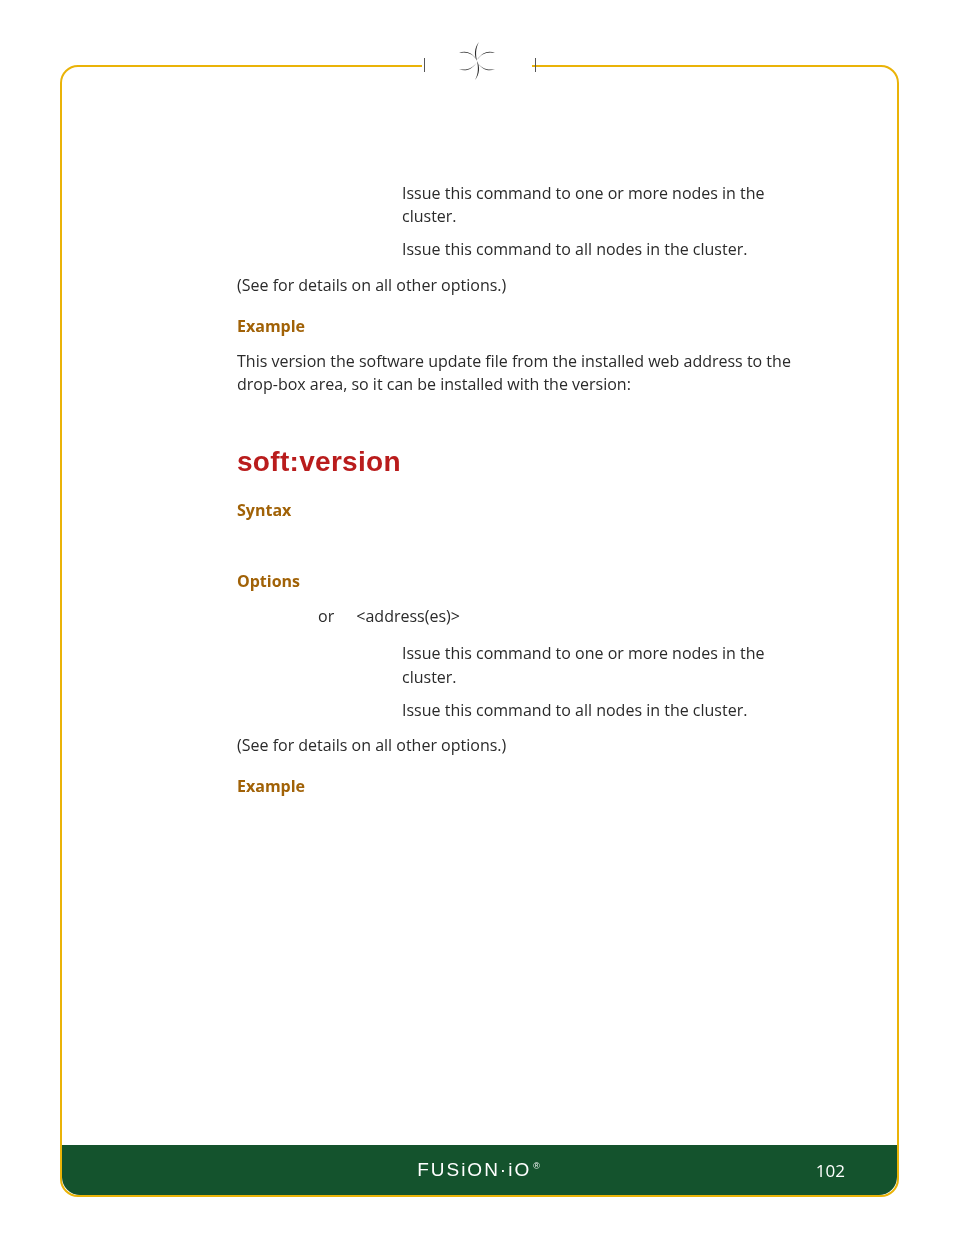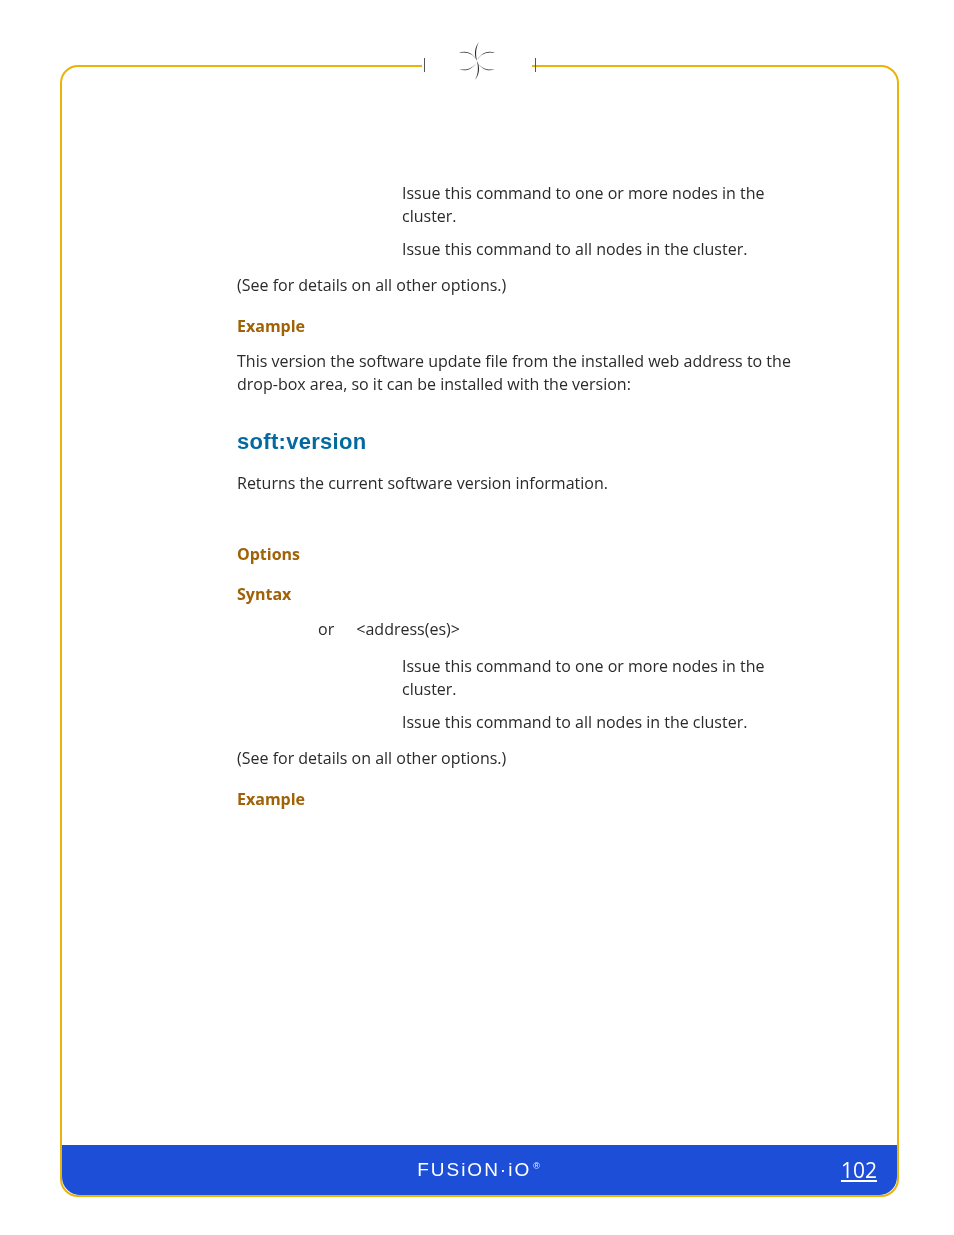--- a/index.html
+++ b/index.html
@@ -75,57 +75,56 @@
   .indent-block { margin-left: 165px; }
   .content p { margin: 0 0 12px 0; }
   .content p.tight { margin-bottom: 10px; }
 
   .bold { font-weight: 700; color: #a16207; }
   .italic { }
 
   .section-title {
     font-family: "Arial Narrow", "Helvetica Condensed", Arial, sans-serif;
     font-stretch: condensed;
-    color: #0369a1;
-    font-size: 22px;
+    color: #b91c1c;
+    font-size: 28px;
     letter-spacing: 0.3px;
-    margin: 30px 0 14px 0;
+    margin: 46px 0 14px 0;
   }
 
   .options-row {
     margin: 10px 0 14px 0;
   }
   .options-row .or {
     display: inline-block;
     margin-left: 81px;
     margin-right: 18px;
   }
 
   
   .footer {
     position: absolute;
     left: 0; right: 0; bottom: 0;
     height: 50px;
-    background: #1d4ed8;
+    background: #14532d;
     color: #fff;
     display: flex;
     align-items: center;
     justify-content: center;
     border-bottom-left-radius: 18px;
     border-bottom-right-radius: 18px;
   }
   .footer .reg { font-size: 9px; vertical-align: super; margin-left: 2px; }
   .footer .page-num {
     position: absolute;
-    right: 20px;
+    right: 52px;
     top: 50%;
     transform: translateY(-50%);
     color: #fff;
-    font-size: 21px;
-    text-decoration: underline;
+    font-size: 17px;
   }
 
   
   .wordmark {
     font-family: "Verdana", "Arial", sans-serif;
     font-weight: 400;
     letter-spacing: 2px;
     font-size: 19px;
   }
 </style>
@@ -167,25 +166,24 @@
     <p class="bold" style="margin-top:18px;">Example</p>
 
     <p>
       <span>This version the </span>
       <span> software update file from the installed web address to the drop-box area, so it can be installed with the </span>
       <span> version:</span>
     </p>
 
     <h3 class="section-title">soft:version</h3>
 
-    <p>Returns the current software version information.</p>
+
+    <p class="bold" style="margin-top:16px;">Syntax</p>
 
     <p class="bold" style="margin-top:48px;">Options</p>
-
-    <p class="bold" style="margin-top:16px;">Syntax</p>
 
     <div class="options-row">
       <span class="or">or</span>
       <span class="italic">&lt;address(es)&gt;</span>
     </div>
 
     <div class="indent-block">
       <p class="tight">Issue this command to one or more nodes in the cluster.</p>
       <p>Issue this command to all nodes in the cluster.</p>
     </div>

